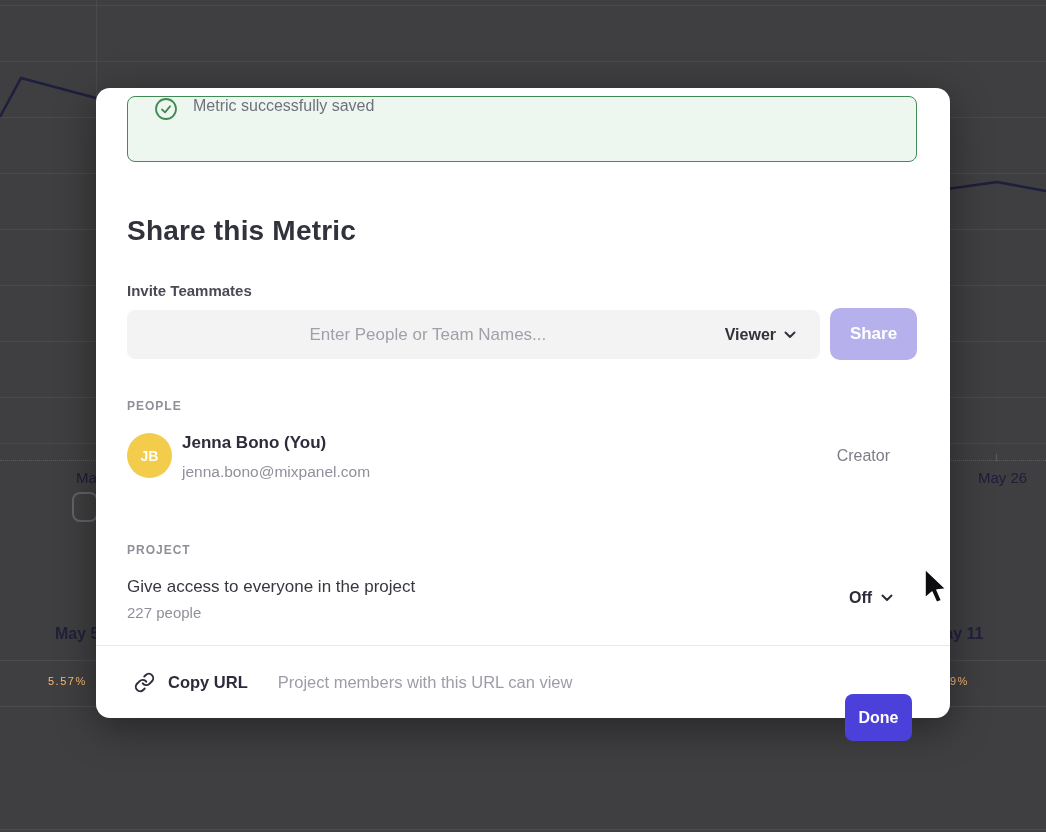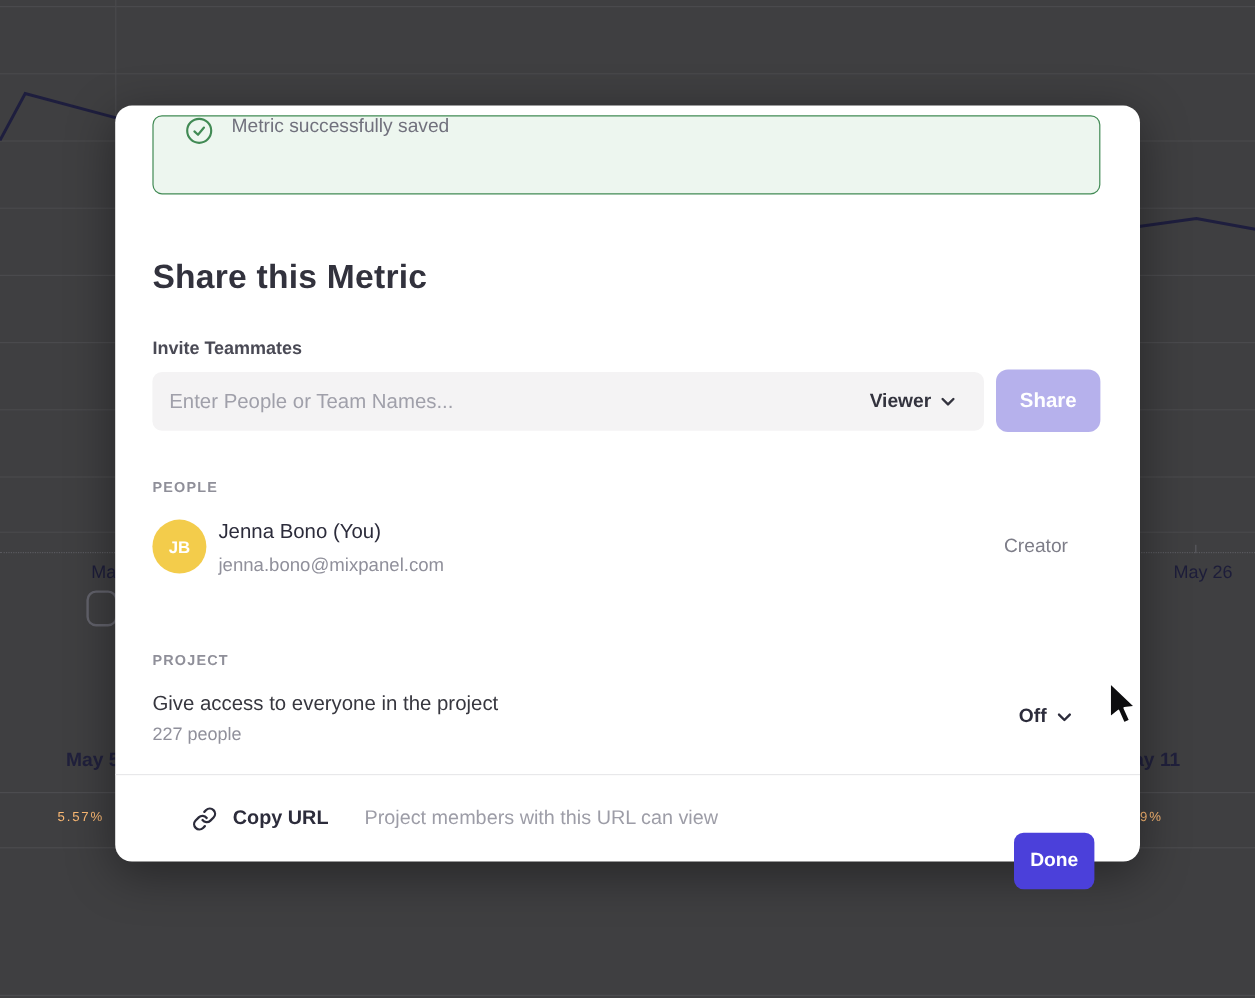--- a/index.html
+++ b/index.html
@@ -41,21 +41,21 @@
     font-size:15px; font-weight:bold; color:#4a4a55;
   }
   .invite-input-wrap {
     position:absolute; left:31px; top:222px; width:693px; height:49px;
     background:#f4f3f4; border-radius:8px;
     display:flex; align-items:center;
   }
   .invite-input {
     flex:1; height:100%; border:none; outline:none; background:transparent;
     font-family:"Liberation Sans", sans-serif;
-    font-size:17px; color:#33333e; padding:0 10px 0 14px;
+    font-size:17px; color:#33333e; padding:0 10px 0 14px;text-align:center;
   }
   .invite-input::placeholder { color:#a0a0aa; }
   .role-select {
     display:flex; align-items:center; gap:8px; padding-right:24px;
     font-size:16px; font-weight:bold; color:#33333e; cursor:pointer; white-space:nowrap;text-align:right;
   }
   .share-btn {
     position:absolute; left:734px; top:220px; width:87px; height:52px;
     background:#b6b1ec; color:#ffffff; border:none; border-radius:10px;
     font-family:"Liberation Sans", sans-serif; font-size:17px; font-weight:bold;
@@ -63,34 +63,34 @@
   .section-label {
     position:absolute; left:31px;
     font-size:12px; font-weight:bold; color:#8f8f99; letter-spacing:1px;
   }
   .avatar {
     position:absolute; left:31px; top:345px; width:45px; height:45px;
     border-radius:50%; background:#f3cc4b; color:#ffffff;
     display:flex; align-items:center; justify-content:center;
     font-size:14px; font-weight:bold;
   }
-  .person-name { position:absolute; left:86px; top:345px; font-size:17px; font-weight:normal; color:#2c2c3b; }
+  .person-name { position:absolute; left:86px; top:345px; font-size:17px; font-weight:bold; color:#2c2c3b; }
   .person-email { position:absolute; left:86px; top:375px; font-size:15.5px; color:#90909b; }
   .person-role { position:absolute; right:60px; top:359px; font-size:16px; color:#7d7d88; }
   .project-title { position:absolute; left:31px; top:489px; font-size:17px; color:#37373f; }
   .project-sub { position:absolute; left:31px; top:516px; font-size:15px; color:#90909b; }
   .off-select {
     position:absolute; left:753px; top:501px;
     display:flex; align-items:center; gap:9px;
     font-size:16px; font-weight:bold; color:#2c2c3b; cursor:pointer;
   }
   .footer {
     position:absolute; left:0; bottom:0; width:854px; height:73px;
     border-top:1px solid #e8e8ea;
-    display:flex; align-items:center;padding-left:26px;
+    display:flex; align-items:center;
   }
   .copy-url {
     display:flex; align-items:center; gap:13px; margin-left:38px;
     font-size:16.5px; font-weight:bold; color:#2c2c3b; cursor:pointer;
   }
   .footer-hint { margin-left:30px; font-size:16.5px; color:#9d9da7; }
   .done-btn {
     position:absolute; right:38px; top:13px; width:67px; height:47px;
     background:#4b40da; color:#ffffff; border:none; border-radius:8px;
     font-family:"Liberation Sans", sans-serif; font-size:16px; font-weight:bold;margin-top:35px;

